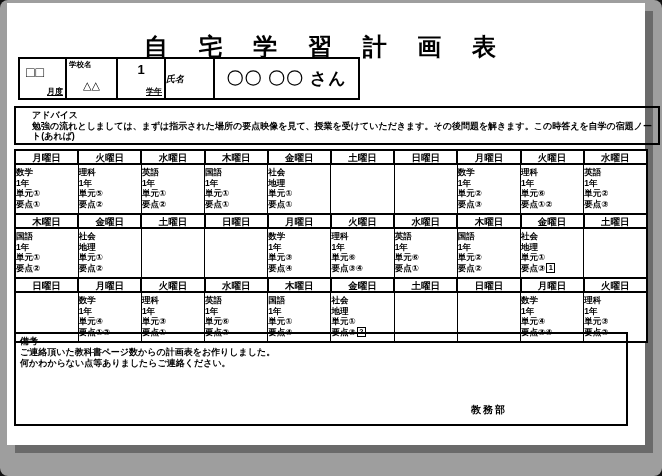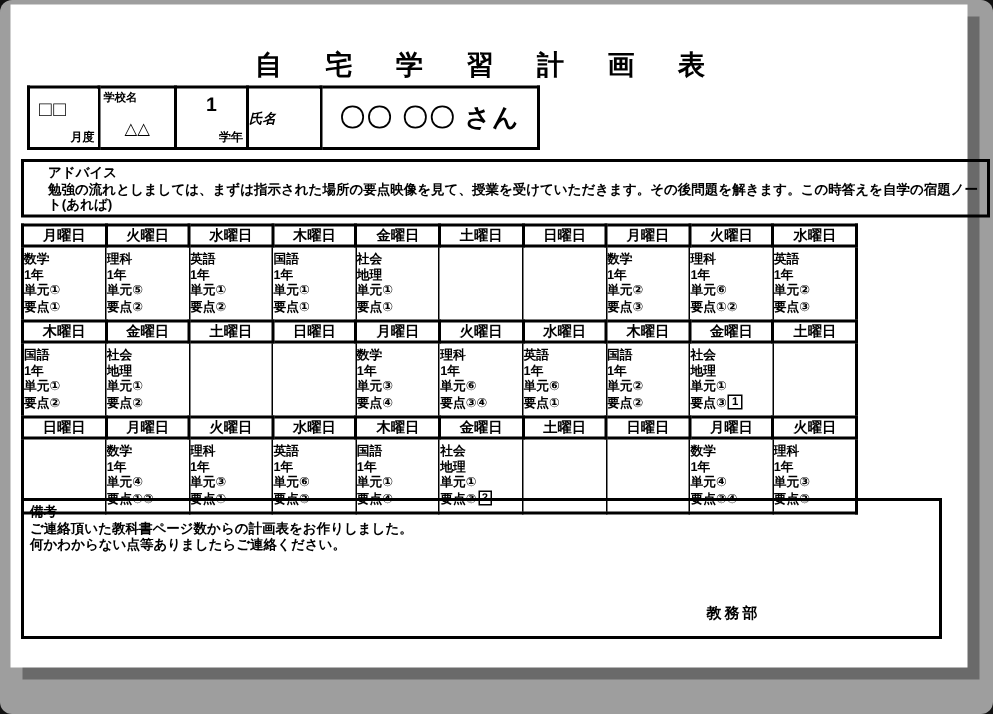--- a/index.html
+++ b/index.html
@@ -2,39 +2,39 @@
 <html><head>
 <meta charset="utf-8">
 <style>
   html,body{margin:0;padding:0;background:#111;}
   #screen{position:relative;width:662px;height:476px;background:#9e9e9e;border-radius:8px;overflow:hidden;
           font-family:"Liberation Sans","DejaVu Sans",sans-serif;color:#000;}
   .page{position:absolute;left:7px;top:3px;width:638px;height:442px;background:#fff;
         box-shadow:8px 8px 0 #6a6a6a;font-weight:bold;}
   
   .title{position:absolute;top:28px;left:0;width:100%;text-align:center;
-         font-size:18px;letter-spacing:12px;white-space:nowrap;}
+         font-size:24px;letter-spacing:12px;white-space:nowrap;}
   
   .head-table{position:absolute;left:11px;top:54px;border-collapse:collapse;table-layout:fixed;}
   .head-table td{border:2px solid #000;position:relative;padding:0;height:39px;vertical-align:top;background:#fff;}
   .td-month{width:45px;} .td-school{width:49px;} .td-grade{width:46px;} .td-namel{width:47px;} .td-name{width:143px;}
-  .corner-label{position:absolute;right:2px;bottom:1px;font-size:8px;}
+  .corner-label{position:absolute;right:2px;bottom:1px;font-size:8px;text-decoration:underline;}
   .top-label{position:absolute;left:2px;top:1px;font-size:7.5px;}
   .month-val{position:absolute;left:6px;top:5px;font-size:14px;letter-spacing:1px;}
   .school-val{position:absolute;left:0;right:0;top:20px;text-align:center;font-size:11px;}
   .grade-val{position:absolute;left:0;right:0;top:3px;text-align:center;font-size:13px;}
   .name-label{position:absolute;left:0;right:0;top:14px;text-align:left;font-size:9px;font-style:italic;}
   .name-val{position:absolute;left:0;right:0;top:8px;text-align:center;font-size:17px;letter-spacing:1px;}
   
   .advice{position:absolute;left:7px;top:103px;width:622px;height:33px;border:2px solid #000;
           padding:2px 4px 0 16px;font-size:9px;line-height:10.5px;}
   .advice .box-title{font-size:9px;}
   
   .sched{position:absolute;left:7px;top:146px;border-collapse:collapse;table-layout:fixed;
-         width:558px;border:2px solid #000;}
+         width:634px;border:2px solid #000;}
   .sched td{padding:0;background:#fff;overflow:hidden;}
   .day-row td{border:2px solid #000;height:12px;text-align:center;font-size:9.5px;line-height:11px;}
   .content-row td{border:1px solid #000;height:46px;vertical-align:top;text-align:left;
                   font-size:8.5px;line-height:10.5px;padding-top:2px;}
   .cell-line{white-space:nowrap;}
   .boxed{display:inline-block;border:1px solid #000;padding:0 1.5px;margin-left:1px;
          font-size:7.5px;line-height:8px;vertical-align:1px;}
   
   .remarks{position:absolute;left:7px;top:329px;width:586px;height:88px;border:2px solid #000;
            padding:2px 20px 0 4px;font-size:9px;line-height:11px;}

